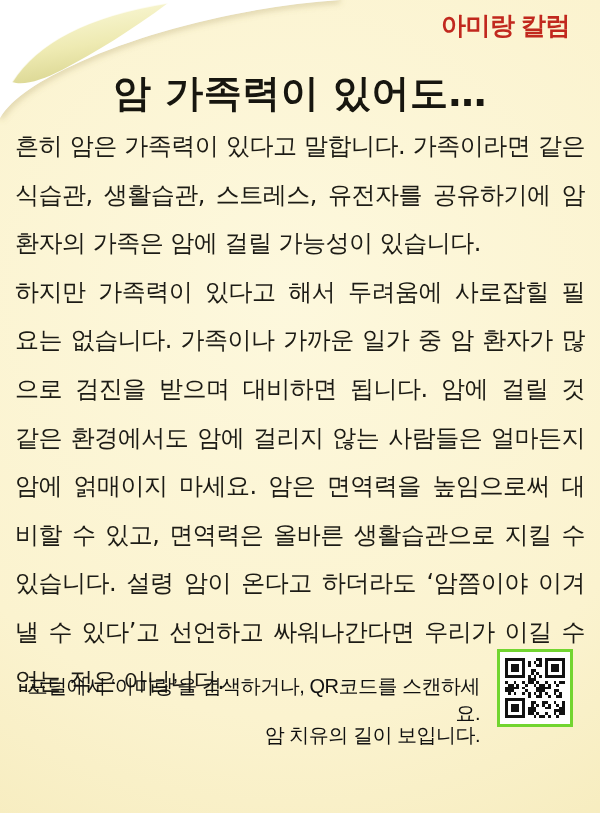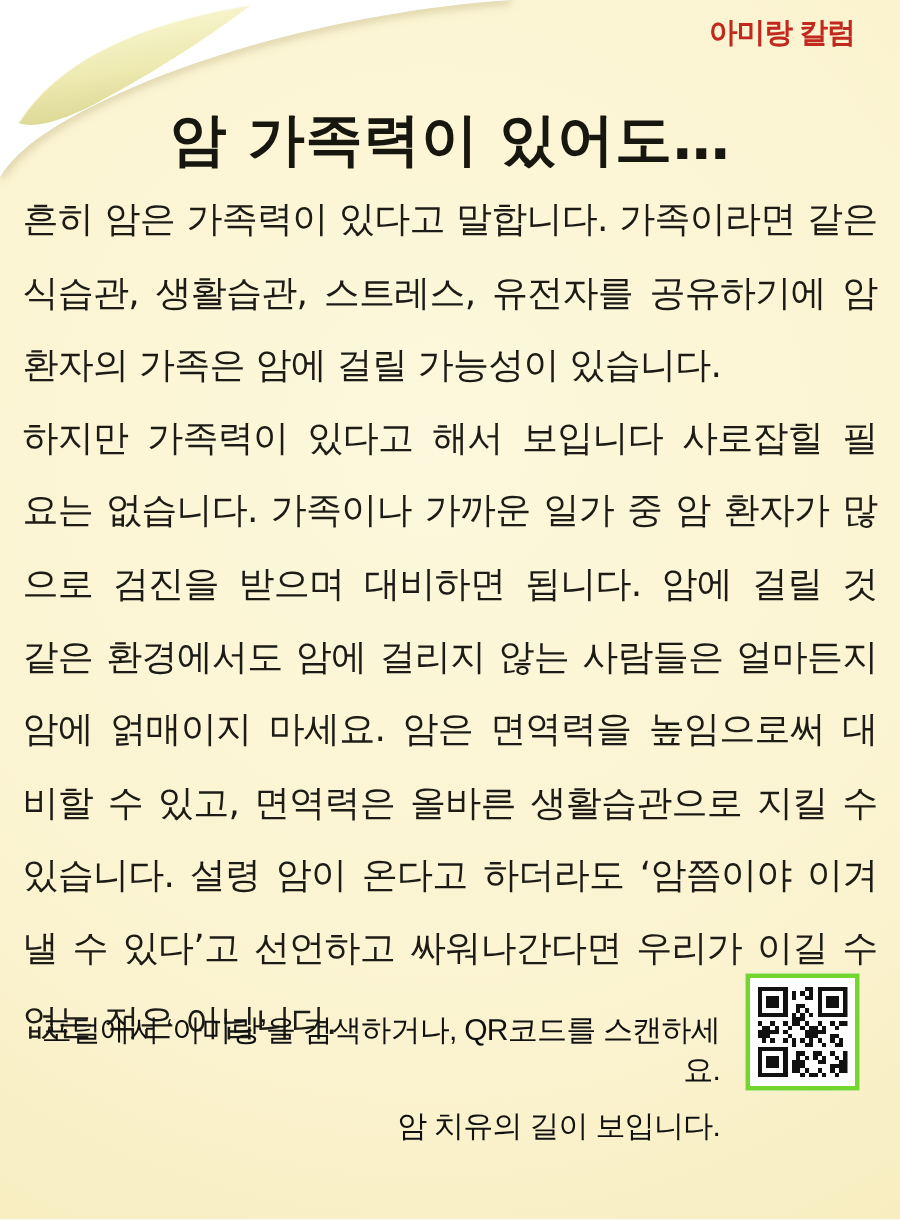--- a/index.html
+++ b/index.html
@@ -16,21 +16,21 @@
     position: absolute;
     left: 0; top: 0;
     width: 360px; height: 140px;
     pointer-events: none;
   }
   .label {
     position: absolute;
     top: 9px; right: 30px;
     font-family: "Liberation Sans", sans-serif;
     font-weight: bold;
-    font-size: 19px;
+    font-size: 25px;
     letter-spacing: -0.5px;
     color: #c1281e;
     margin-left: 27px;
   }
   .title {
     position: absolute;
     top: 56px; left: 0; right: 0;
     margin: 12px;
     text-align: center;
     font-size: 38px;
@@ -66,21 +66,21 @@
   .footer1, .footer2 {
     position: absolute;
     right: 120px;
     font-family: "Liberation Sans", sans-serif;
     font-size: 20px;
     letter-spacing: -0.5px;
     color: #111111;
     text-align: right;
   }
   .footer1 { top: 673px; margin-left: 20px; }
-  .footer2 { top: 737px; }
+  .footer2 { top: 722px; }
   .qr {
     position: absolute;
     left: 497px; top: 649px;
     width: 76px; height: 78px;
     box-sizing: border-box;
     background: #ffffff;
     border: 3px solid #72d530;
     padding: 5px;
   }
   .qr svg { display: block; width: 100%; height: 100%; }
@@ -112,21 +112,21 @@
   </svg>
 
   <div class="label">아미랑 칼럼</div>
 
   <h1 class="title">암 가족력이 있어도…</h1>
 
   <div class="bodytext">
     <div class="bline">흔히 암은 가족력이 있다고 말합니다. 가족이라면 같은</div>
     <div class="bline">식습관, 생활습관, 스트레스, 유전자를 공유하기에 암</div>
     <div class="bline end">환자의 가족은 암에 걸릴 가능성이 있습니다.</div>
-    <div class="bline">하지만 가족력이 있다고 해서 보입니다 사로잡힐 필</div>
+    <div class="bline">하지만 가족력이 있다고 해서 두려움에 사로잡힐 필</div>
     <div class="bline">요는 없습니다. 가족이나 가까운 일가 중 암 환자가 많</div>
     <div class="bline">으로 검진을 받으며 대비하면 됩니다. 암에 걸릴 것</div>
     <div class="bline">같은 환경에서도 암에 걸리지 않는 사람들은 얼마든지</div>
     <div class="bline">암에 얽매이지 마세요. 암은 면역력을 높임으로써 대</div>
     <div class="bline">비할 수 있고, 면역력은 올바른 생활습관으로 지킬 수</div>
     <div class="bline">있습니다. 설령 암이 온다고 하더라도 ‘암쯤이야 이겨</div>
     <div class="bline">낼 수 있다’고 선언하고 싸워나간다면 우리가 이길 수</div>
     <div class="bline end">없는 적은 아닙니다.</div>
   </div>
 

